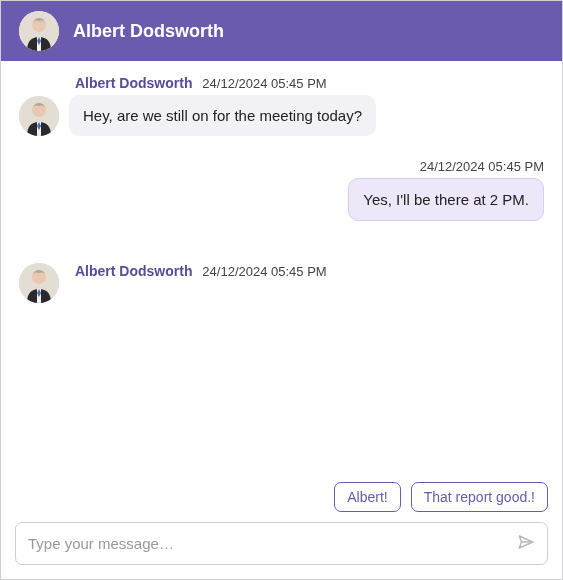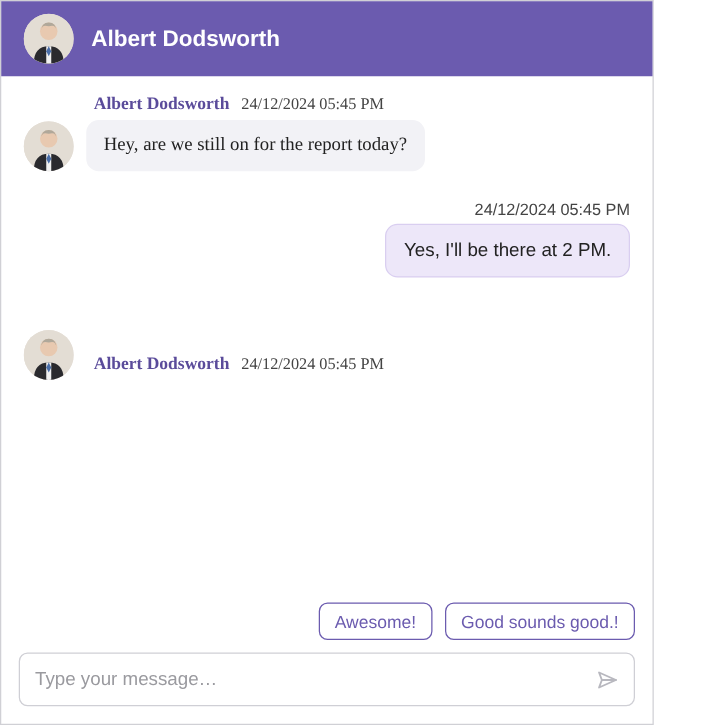--- a/index.html
+++ b/index.html
@@ -12,21 +12,21 @@
     --bg:#fff;
   }
   *{box-sizing:border-box;}
   html,body{margin:0;padding:0;}
   body{
     width:563px;height:580px;
     font-family:Arial,Helvetica,sans-serif;
     font-size:14px;color:var(--text);background:#fff;
   }
   .window{
-    width:523px;height:580px;
+    width:563px;height:580px;
     border:1px solid var(--border);
     display:flex;flex-direction:column;
     background:#fff;
   }
   
   .header{
     background:var(--purple);
     color:#fff;
     display:flex;align-items:center;
     padding:10px 18px;gap:14px;
@@ -39,21 +39,21 @@
   }
   .avatar svg{display:block;}
   .header-title{font-size:18px;font-weight:700;}
   
   .messages{
     flex:1 1 auto;
     padding:14px 18px 8px 18px;
     overflow:auto;
     display:flex;flex-direction:column;gap:22px;
   }
-  .msg-row{display:flex;gap:10px;align-items:flex-end;font-family:Liberation Serif, serif;}
+  .msg-row{display:flex;gap:10px;align-items:center;}
   .msg-row .avatar{margin-top:20px;}
   .msg-body{flex:1 1 auto;min-width:0;}
   .msg-meta{margin:0 0 4px 6px;}
   .msg-sender{color:#5a4b9a;font-weight:700;font-size:14px;margin-right:6px;}
   .msg-time{color:#444;font-size:13px;}
   .bubble{
     display:inline-block;
     max-width:360px;
     background:#f2f2f6;
     border-radius:10px;
@@ -74,21 +74,21 @@
     background:#fff;
     border:1.5px solid var(--purple);
     color:var(--purple);
     border-radius:7px;
     padding:6px 12px;
     font-size:14px;
     cursor:pointer;
     font-family:inherit;
   }
   .input-row{
-    display:flex;align-items:flex-end;
+    display:flex;align-items:center;
     border:1px solid #cfcfd5;
     border-radius:7px;
     padding:4px 6px 4px 12px;
     gap:8px;
   }
   .input-row input{
     flex:1 1 auto;border:0;outline:0;
     font-size:15px;padding:8px 0;
     font-family:inherit;color:#333;
     background:transparent;
@@ -131,21 +131,21 @@
           <path d="M8 40 Q8 26 20 26 Q32 26 32 40 Z" fill="#2a2a2e"></path>
           <rect x="18" y="26" width="4" height="14" fill="#f0f0f0"></rect>
           <path d="M20 26 L18 30 L20 34 L22 30 Z" fill="#4a6ea8"></path>
         </svg>
       </div>
       <div class="msg-body">
         <div class="msg-meta">
           <span class="msg-sender">Albert Dodsworth</span>
           <span class="msg-time">24/12/2024 05:45 PM</span>
         </div>
-        <div class="bubble">Hey, are we still on for the report today?</div>
+        <div class="bubble">Hey, are we still on for the meeting today?</div>
       </div>
     </div>
 
     <div class="out-wrap">
       <div class="msg-meta">
         <span class="msg-time">24/12/2024 05:45 PM</span>
       </div>
       <div class="bubble" style="background:var(--purple-light);border:1px solid #d9cef0;">Yes, I'll be there at 2 PM.</div>
     </div>
 
@@ -165,22 +165,22 @@
           <span class="msg-sender">Albert Dodsworth</span>
           <span class="msg-time">24/12/2024 05:45 PM</span>
         </div>
       </div>
     </div>
 
   </div>
 
   <div class="footer">
     <div class="quick-row">
-      <button class="quick-reply">Awesome!</button>
-      <button class="quick-reply">Good sounds good.!</button>
+      <button class="quick-reply">Albert!</button>
+      <button class="quick-reply">That report good.!</button>
     </div>
     <div class="input-row">
       <input type="text" placeholder="Type your message…" style="">
       <button class="send-btn">
         <span>
           <svg width="18" height="18" viewBox="0 0 24 24" fill="none" stroke="currentColor" stroke-width="2" stroke-linejoin="round" stroke-linecap="round">
             <path d="M3 20 L21 12 L3 4 L6 12 Z"></path>
             <line x1="6" y1="12" x2="21" y2="12"></line>
           </svg>
         </span>

